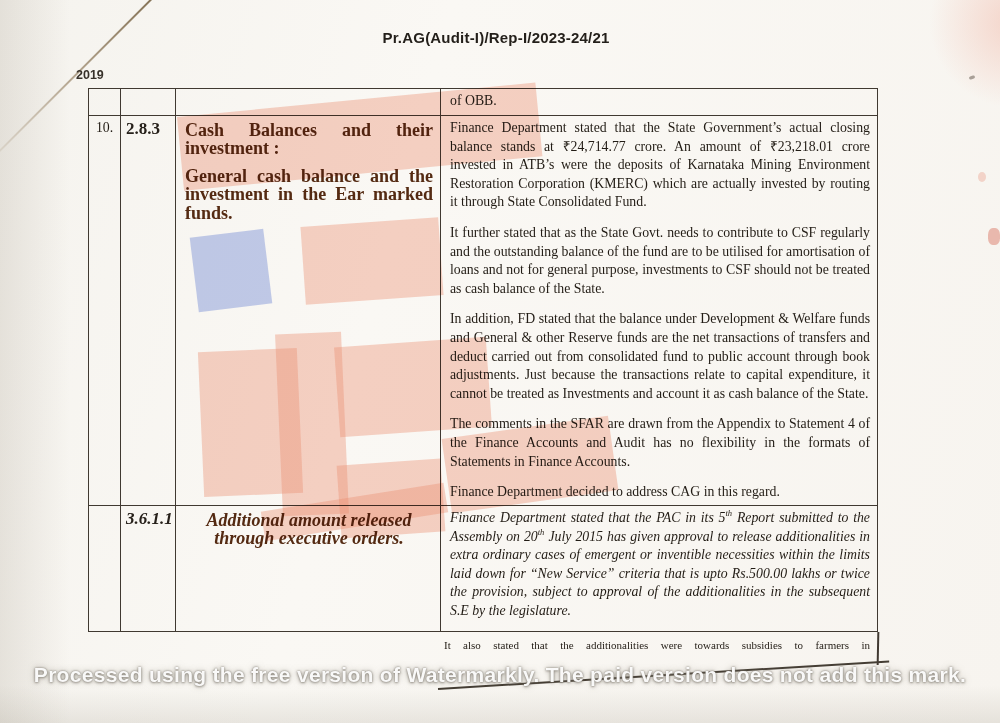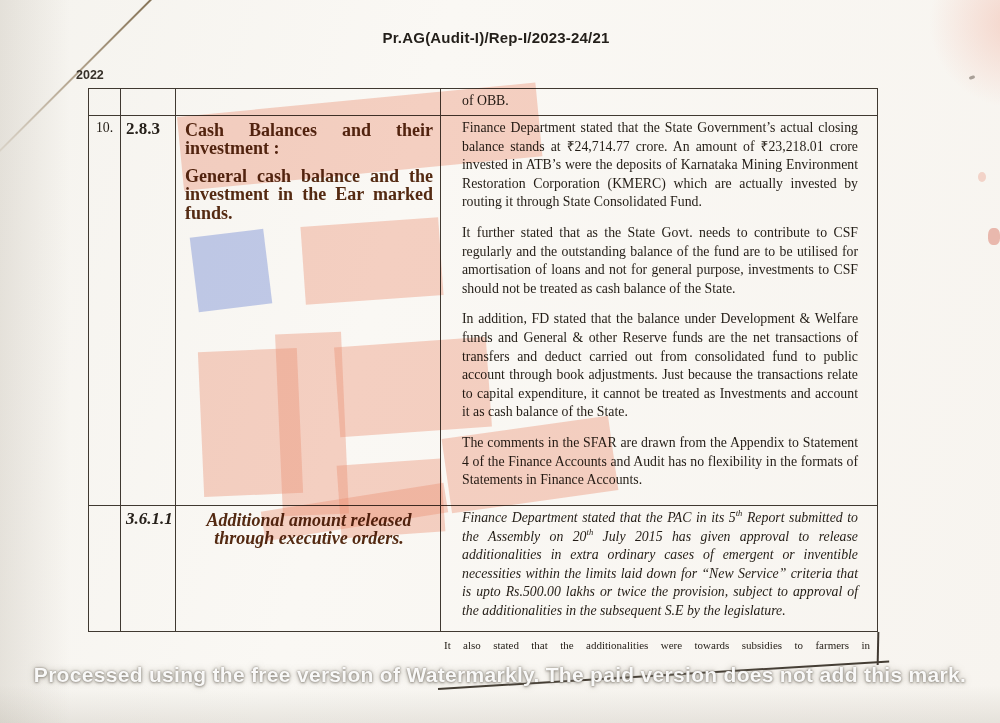--- a/index.html
+++ b/index.html
@@ -38,21 +38,21 @@
   .r1{height:390px;}
   .r2{height:125px;border-bottom:none;font-style:italic;}
   .cell{border-right:1.5px solid #403931;box-sizing:border-box;overflow:hidden;}
   .cell:last-child{border-right:none;}
   .c-num{padding:4px 1px 0;text-align:center;font-size:13.8px;color:#211b14;}
   .c-sec{padding:4px 0 0 5px;font-size:17px;font-weight:700;color:#26201a;word-break:break-all;line-height:17px;}
   .c-title{padding:5px 7px 0 9px;}
   .title-block{font-size:18px;font-weight:700;color:#542a12;line-height:18.4px;text-align:justify;margin:0 0 9px;}
   .r2 .title-block{text-align:center;}
   .c-body{padding:3px 7px 0 9px;}
-  .c-body p{margin:0 12px 12px;font-size:13.8px;line-height:18.6px;color:#221c15;text-align:justify;}
+  .c-body p{margin:0 0 12px;font-size:13.8px;line-height:18.6px;color:#221c15;text-align:justify;}
   sup{font-size:.62em;line-height:0;vertical-align:super;}
 
   
   .cont-para{position:absolute;left:444px;top:636px;width:426px;z-index:10;}
   .cont-para p{margin:0;font-size:11px;line-height:18.6px;color:#221c15;text-align:justify;text-align-last:justify;}
   .cont-right-border{position:absolute;left:877px;top:632px;width:2px;height:33px;background:#403931;z-index:10;transform:rotate(1.2deg);}
   .cont-bottom-line{position:absolute;left:438px;top:688px;width:452px;height:2px;background:#453e35;z-index:10;
     transform:rotate(-3.5deg);transform-origin:0 50%;}
 
   
@@ -83,21 +83,21 @@
 
   <div class="edge-left"></div>
   <div class="edge-bottom"></div>
   <div class="corner-blob"></div>
   <div class="edge-mark-a"></div>
   <div class="edge-mark-b"></div>
   <div class="speck"></div>
   <div class="fold-line"></div>
 
   <div class="header-ref">Pr.AG(Audit-I)/Rep-I/2023-24/21</div>
-  <div class="corner-year">2022</div>
+  <div class="corner-year">2019</div>
 
   <div class="report-table" id="report-table">
       <div class="trow r0">
         <div class="cell c-num"></div>
         <div class="cell c-sec"></div>
         <div class="cell c-title"></div>
         <div class="cell c-body">
           <p>of OBB.</p>
         </div>
       </div>

